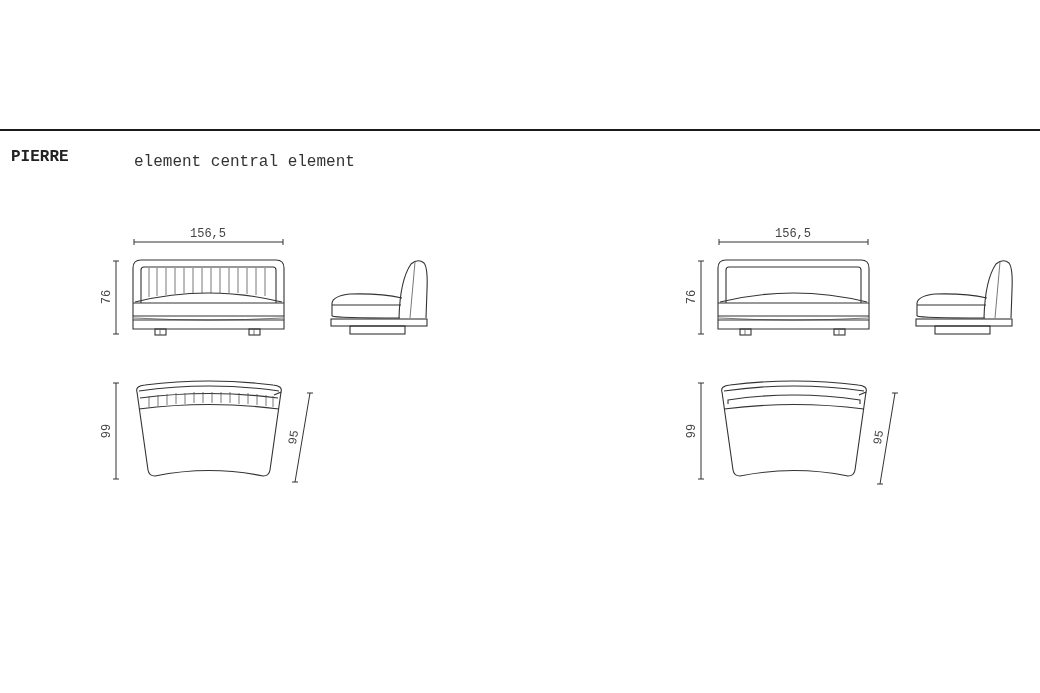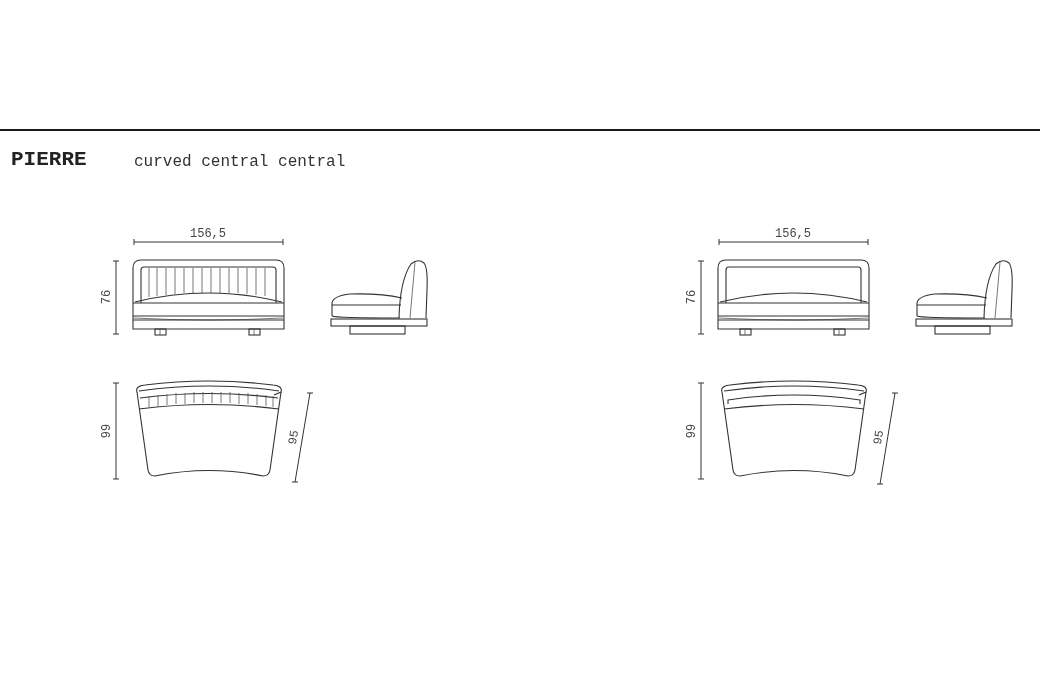--- a/index.html
+++ b/index.html
@@ -22,21 +22,21 @@
       width: 1040px;
       height: 2px;
       background: #1a1a1a;
     }
     .title {
       position: absolute;
       left: 11px;
       top: 148px;
       font-family: "Liberation Mono", "DejaVu Sans Mono", monospace;
       font-weight: bold;
-      font-size: 21px;
+      font-size: 16px;
       letter-spacing: 0px;
       color: #222222;
       white-space: nowrap;
     }
     .subtitle {
       position: absolute;
       left: 134px;
       top: 153px;
       font-family: "Liberation Mono", "DejaVu Sans Mono", monospace;
       font-size: 16px;
@@ -57,21 +57,21 @@
       font-family: "Liberation Mono", "DejaVu Sans Mono", monospace;
       font-size: 12px;
       fill: #444;
     }
   </style>
 </head>
 <body>
 
 <div class="rule"></div>
 <div class="title">PIERRE</div>
-<div class="subtitle">curved central central</div>
+<div class="subtitle">element central element</div>
 
 <svg class="drawing" viewBox="0 0 1040 693" xmlns="http://www.w3.org/2000/svg">
 
   <g>
 
     <g>
 
       <line class="dim" x1="134" y1="242" x2="283" y2="242"></line>
       <line class="dim" x1="134" y1="239" x2="134" y2="245"></line>
       <line class="dim" x1="283" y1="239" x2="283" y2="245"></line>

